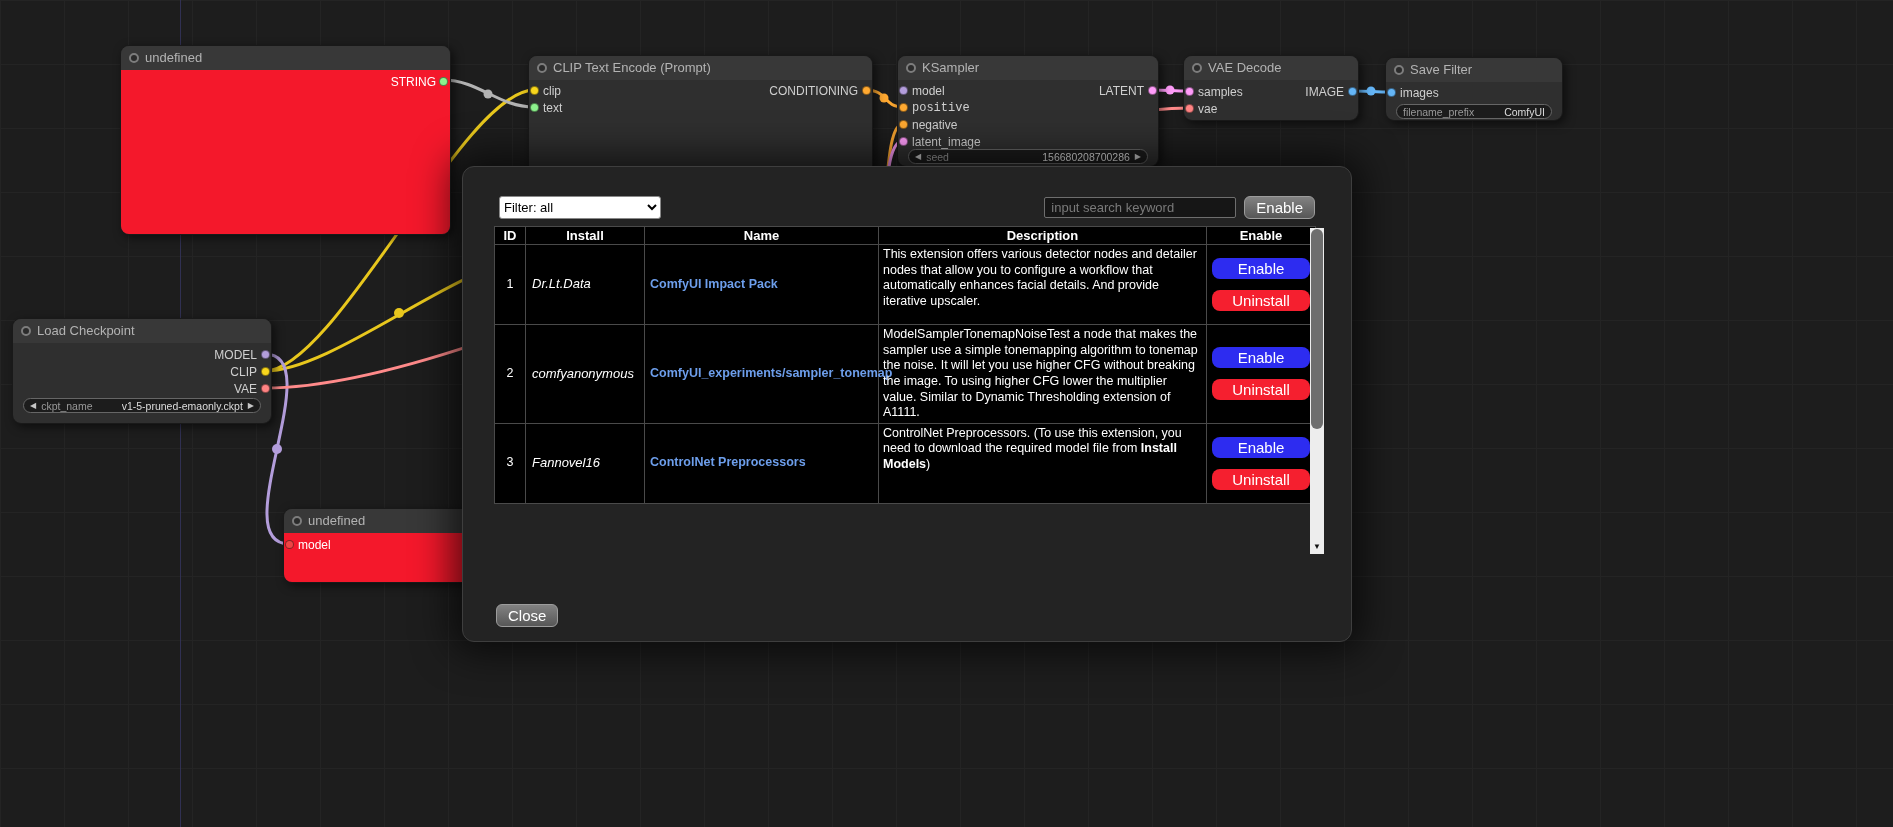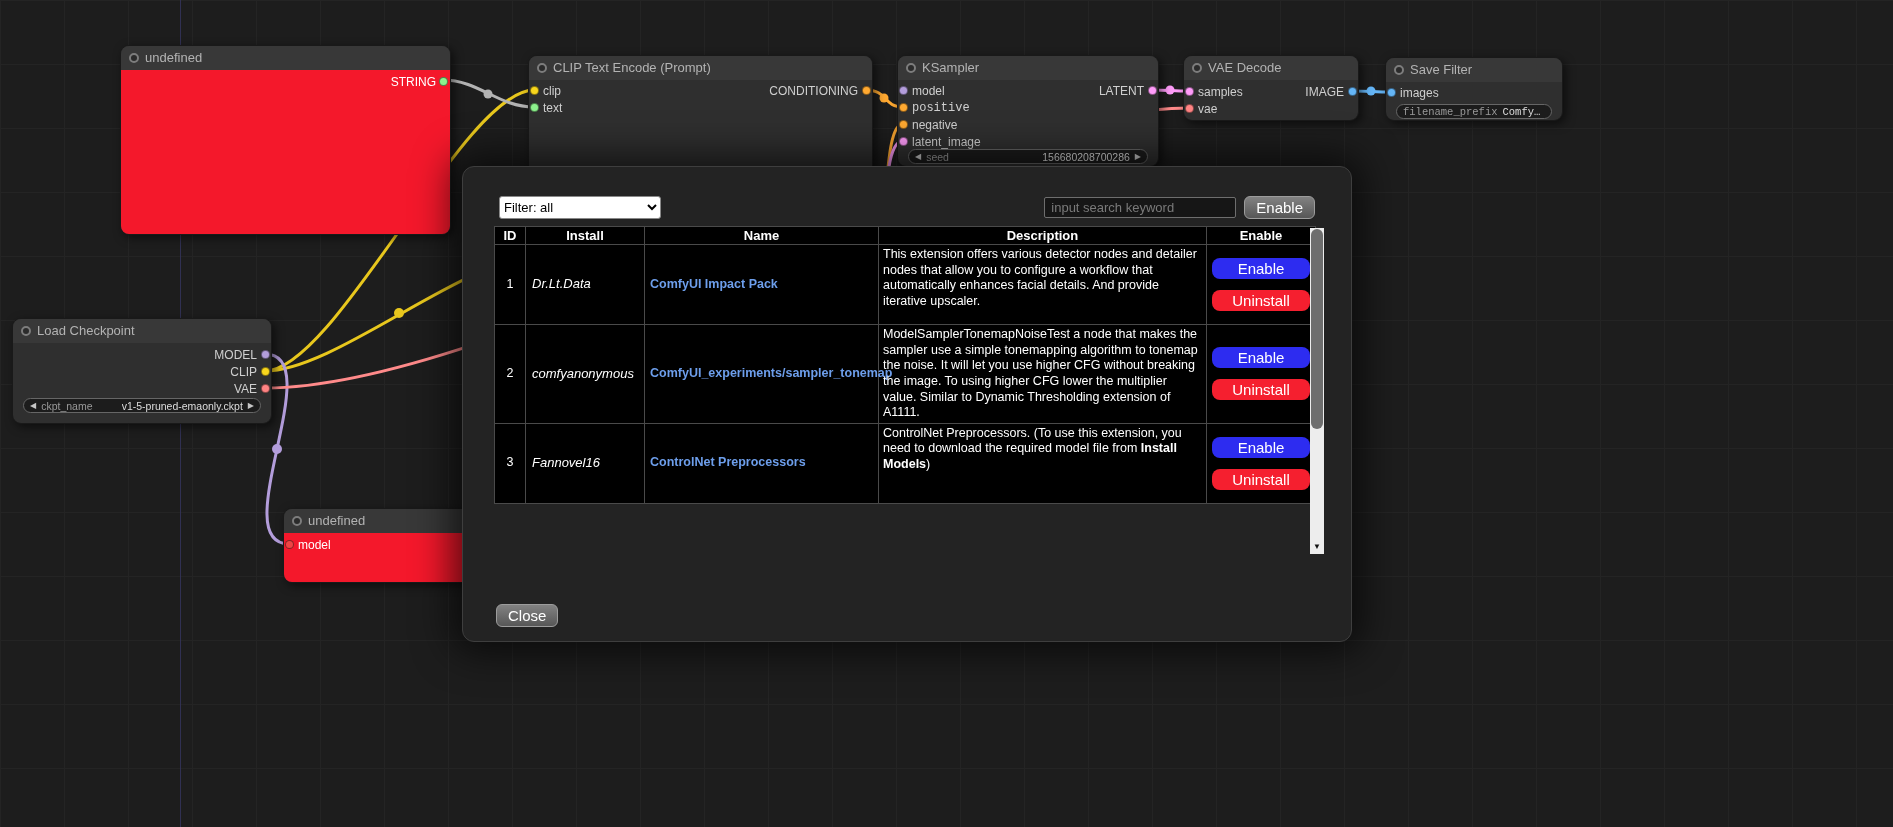--- a/index.html
+++ b/index.html
@@ -162,21 +162,21 @@
   <div class="dot c-image" style="left:164px;top:31px;"></div>
 </div>
 
 <div class="node" style="left:1385px;top:57px;width:178px;height:64px;">
   <div class="node-header">
     <span class="title-dot"></span>
     <span class="node-title">Save Filter</span>
   </div>
   <div class="slot in" style="top:26px;">images</div>
   <div class="dot c-image" style="left:1px;top:30px;"></div>
-  <div class="widget" style="top:46px;font-family:Liberation Mono, monospace;">
+  <div class="widget" style="top:46px;">
     <span class="wname">filename_prefix</span>
     <span class="wvalue">ComfyUI</span>
   </div>
 </div>
 
 <div class="node" style="left:12px;top:318px;width:260px;height:106px;">
   <div class="node-header">
     <span class="title-dot"></span>
     <span class="node-title">Load Checkpoint</span>
   </div>

